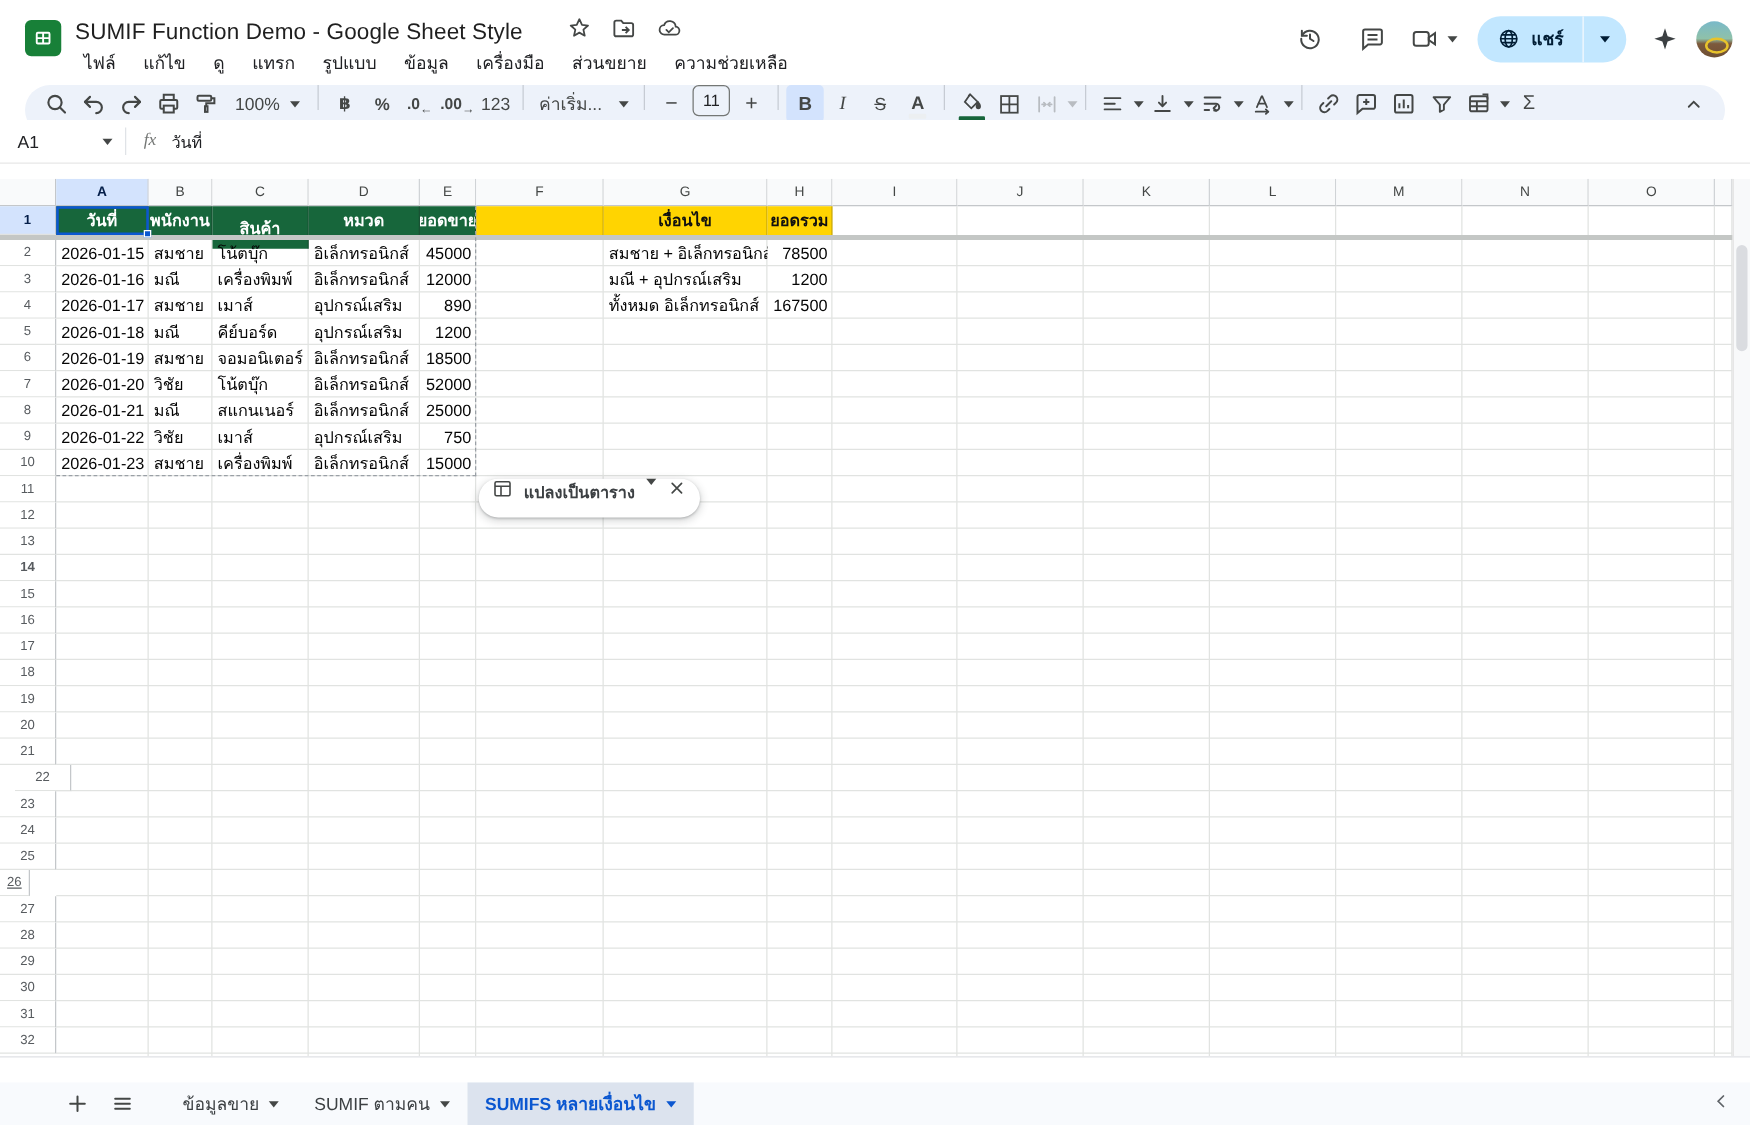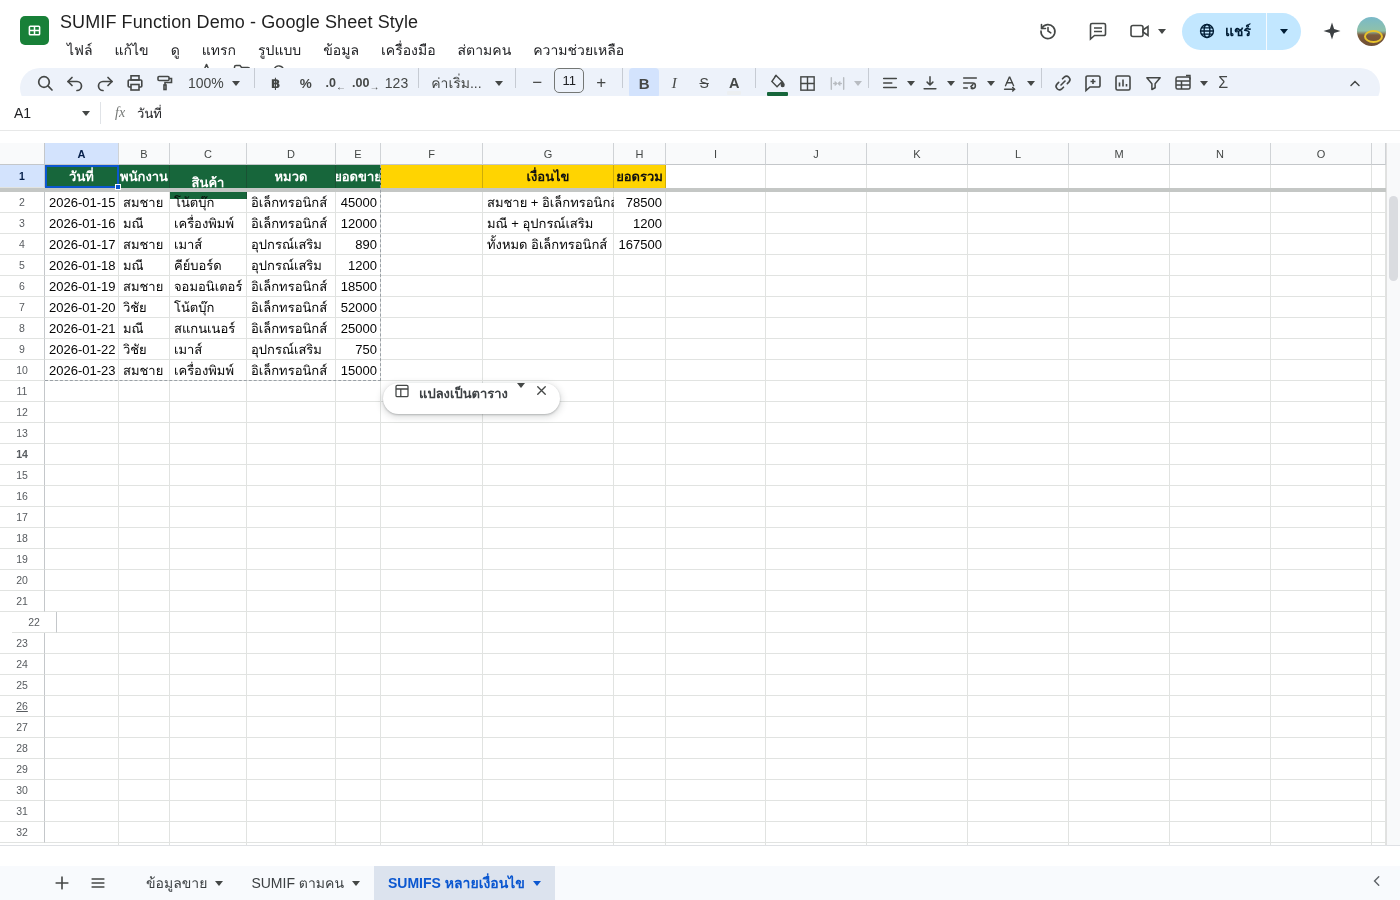--- a/index.html
+++ b/index.html
@@ -5,21 +5,21 @@
   * { margin:0; padding:0; box-sizing:border-box; }
   html,body { width:1400px; height:900px; overflow:hidden; background:#fff;
     font-family:"Liberation Sans","DejaVu Sans",sans-serif; }
   .app { position:relative; width:1400px; height:900px; background:#fff; }
 
   
   .hdr { position:absolute; top:0; left:0; width:1400px; height:62px; background:#fff; }
   .logo { position:absolute; left:20px; top:16px; width:29px; height:29px; background:#188038;
     border-radius:5px; display:flex; align-items:center; justify-content:center; }
   .logo svg { display:block; }
-  .title-row { position:absolute; left:60px; top:12px; display:flex; align-items:center; gap:28px;flex-direction:column; }
+  .title-row { position:absolute; left:60px; top:12px; display:flex; align-items:center; gap:28px; }
   .doc-title { font-size:18px; color:#1f1f1f; letter-spacing:.1px; }
   .title-icons { display:flex; align-items:center; gap:16px; color:#444746; margin-left:8px; }
   .menu-row { position:absolute; left:60px; top:37px; display:flex; gap:8px; }
   .menu-item { font-size:14px; color:#202124; padding:2px 7px; border-radius:4px; cursor:default; }
   .hdr-right { position:absolute; right:14px; top:12px; height:38px; display:flex; align-items:center; gap:10px; }
   .hicon { width:40px; height:40px; display:flex; align-items:center; justify-content:center; color:#444746; }
   .cam-group { display:flex; align-items:center; color:#444746; }
   .share-pill { height:37px; background:#c2e7ff; border-radius:19px; display:flex; align-items:center; overflow:hidden; margin:0 6px; }
   .share-main { display:flex; align-items:center; gap:9px; padding:0 15px 0 16px; color:#001d35; font-weight:bold; font-size:14px; height:100%; }
   .share-sep { width:1px; height:37px; background:#f6fafe; }
@@ -140,21 +140,21 @@
       </span>
     </div>
     <nav class="menu-row" id="menubar">
         <span class="menu-item">ไฟล์</span>
         <span class="menu-item">แก้ไข</span>
         <span class="menu-item">ดู</span>
         <span class="menu-item">แทรก</span>
         <span class="menu-item">รูปแบบ</span>
         <span class="menu-item">ข้อมูล</span>
         <span class="menu-item">เครื่องมือ</span>
-        <span class="menu-item">ส่ตามคน</span>
+        <span class="menu-item">ส่วนขยาย</span>
         <span class="menu-item">ความช่วยเหลือ</span>
       </nav>
 
     <div class="hdr-right">
       <span class="hicon">
         <svg width="22" height="22" viewBox="0 0 22 22" fill="none" stroke="#444746" stroke-width="1.6" stroke-linecap="round">
             <path d="M4.5 4.5v4h4"></path>
             <path d="M4.8 8.3A7 7 0 1 1 4 11"></path>
             <path d="M11 7.5V11l2.8 1.8"></path>
           </svg>
@@ -458,21 +458,21 @@
       <div class="abs rowhead" style="left: 0px; top: 343px; width: 45px; height: 21px;">16</div>
       <div class="abs rowhead" style="left: 0px; top: 364px; width: 45px; height: 21px;">17</div>
       <div class="abs rowhead" style="left: 0px; top: 385px; width: 45px; height: 21px;">18</div>
       <div class="abs rowhead" style="left: 0px; top: 406px; width: 45px; height: 21px;">19</div>
       <div class="abs rowhead" style="left: 0px; top: 427px; width: 45px; height: 21px;">20</div>
       <div class="abs rowhead" style="left: 0px; top: 448px; width: 45px; height: 21px;">21</div>
       <div class="abs rowhead" style="left: 12px; top: 469px; width: 45px; height: 21px;">22</div>
       <div class="abs rowhead" style="left: 0px; top: 490px; width: 45px; height: 21px;">23</div>
       <div class="abs rowhead" style="left: 0px; top: 511px; width: 45px; height: 21px;">24</div>
       <div class="abs rowhead" style="left: 0px; top: 532px; width: 45px; height: 21px;">25</div>
-      <div class="abs rowhead" style="left: 0px; top: 553px; width: 45px; height: 21px; text-decoration: underline;">26</div>
+      <div class="abs rowhead" style="left: 0px; top: 553px; width: 24px; height: 21px; text-decoration: underline;">26</div>
       <div class="abs rowhead" style="left: 0px; top: 574px; width: 45px; height: 21px;">27</div>
       <div class="abs rowhead" style="left: 0px; top: 595px; width: 45px; height: 21px;">28</div>
       <div class="abs rowhead" style="left: 0px; top: 616px; width: 45px; height: 21px;">29</div>
       <div class="abs rowhead" style="left: 0px; top: 637px; width: 45px; height: 21px;">30</div>
       <div class="abs rowhead" style="left: 0px; top: 658px; width: 45px; height: 21px;">31</div>
       <div class="abs rowhead" style="left: 0px; top: 679px; width: 45px; height: 21px;">32</div>
       <div class="abs hcell" style="left: 45px; top: 22px; width: 74px; height: 23px; background: rgb(23, 102, 59); color: rgb(255, 255, 255);">วันที่</div>
       <div class="abs hcell" style="left: 119px; top: 22px; width: 51px; height: 23px; background: rgb(23, 102, 59); color: rgb(255, 255, 255);">พนักงาน</div>
       <div class="abs hcell" style="left: 170px; top: 22px; width: 77px; height: 34px; background: rgb(23, 102, 59); color: rgb(255, 255, 255);">สินค้า</div>
       <div class="abs hcell" style="left: 247px; top: 22px; width: 89px; height: 23px; background: rgb(23, 102, 59); color: rgb(255, 255, 255);">หมวด</div>

